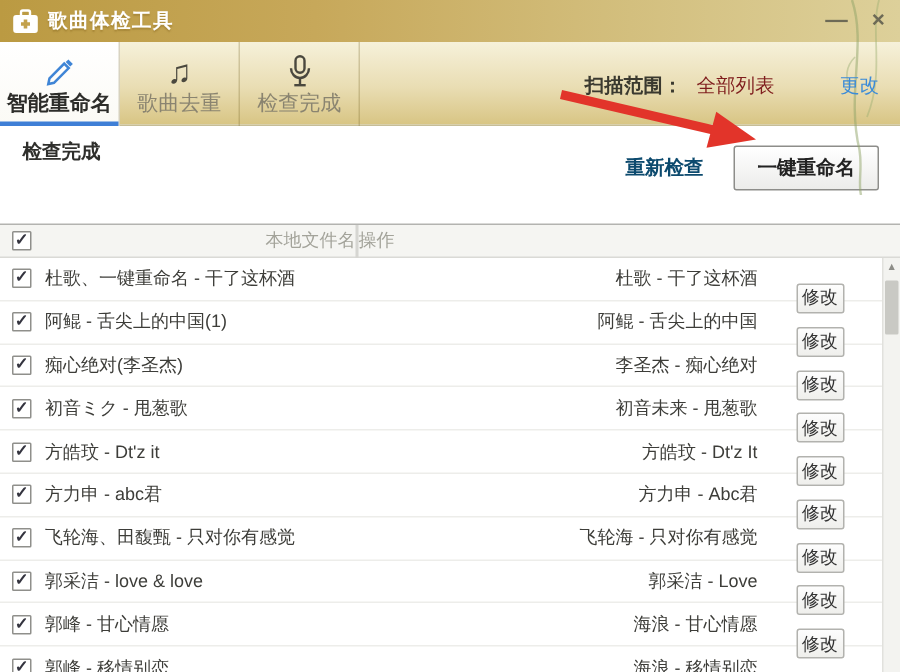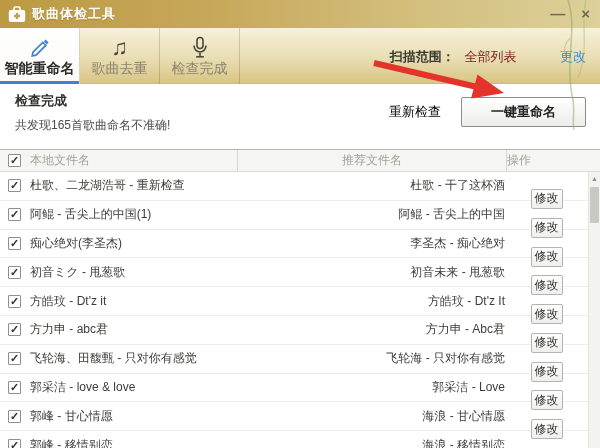--- a/index.html
+++ b/index.html
@@ -47,34 +47,34 @@
   .scan-value{ color:#7f1d1d; margin:0 8px 0 6px; }
   .scan-change{ color:#3b8bd8; cursor:pointer;margin-left:32px; }
   
   .status{
     height:66px; background:#fff; border-bottom:1px solid #b3b3b0;
     position:relative; padding:8px 0 0 15px; z-index:2;
   }
   .status-title{ font-size:13px; font-weight:bold; color:#2f2f2c; }
   .status-detail{ font-size:12px; color:#4c4c48; margin-top:7px; }
   .status-actions{ position:absolute; right:14px; top:13px; display:flex; align-items:center; }
-  .recheck-link{ color:#000000; font-size:13px; font-weight:normal; cursor:pointer; }
+  .recheck-link{ color:#0c4a6e; font-size:13px; font-weight:bold; cursor:pointer; }
   .rename-btn{
-    margin-left:20px; padding:5px 29px; font-size:13px; font-weight:bold; color:#222;
+    margin-left:20px; padding:5px 15px; font-size:13px; font-weight:bold; color:#222;
     background:linear-gradient(#ffffff,#ececeа); background:linear-gradient(#ffffff,#ececea);
     border:1px solid #8d8d8a; border-radius:2px; cursor:pointer;
     font-family:"Liberation Sans", sans-serif;
   }
   
   .thead{
     height:22px; background:#f5f5f2; border-bottom:1px solid #dadad6;
     display:flex; align-items:center; font-size:12px; color:#a3a39a;
   }
   .col-check{ width:30px; display:flex; align-items:center; padding-left:8px; }
-  .col-local{ width:207px; text-align:left; }
+  .col-local{ width:207px; text-align:right; }
   .col-suggested{ width:268px; text-align:center; }
   .col-action{ flex:1; text-align:left; }
   .hdiv{ width:1px; height:22px; background:#d6d6d2; }
   .thead .col-local,.thead .col-suggested{ position:relative; }
   .tbody{ position:relative; height:288px; }
   .rows{ padding-right:12px; }
   .row{
     height:28.8px; display:flex; align-items:center; border-bottom:1px solid #ededea;
     font-size:12px; color:#3d3d39;
   }
@@ -159,50 +159,48 @@
   </div>
 
   <div class="scanscope">
     <span class="scan-label">扫描范围：</span>
     <span class="scan-value">全部列表</span>
     <span class="scan-change">更改</span>
   </div>
 
   <div class="status">
     <div class="status-title">检查完成</div>
-    <div class="status-detail">共发现165首歌曲命名不准确!</div>
     <div class="status-actions">
       <span class="recheck-link">重新检查</span>
       <button class="rename-btn">一键重命名</button>
     </div>
   </div>
 
   <div class="thead">
     <div class="col-check">
       <span class="checkbox">
           <span>✓</span>
         </span>
     </div>
     <div class="col-local">本地文件名</div>
     <div class="hdiv"></div>
-    <div class="col-suggested">推荐文件名</div>
     <div class="hdiv"></div>
     <div class="col-action">操作</div>
   </div>
 
   <div class="tbody">
     <div class="rows">
 
       <div class="row">
         <div class="col-check">
             <span class="checkbox">
               <span>✓</span>
             </span>
           </div>
-        <div class="cell-local">杜歌、二龙湖浩哥 - 重新检查</div>
+        <div class="cell-local">杜歌、一键重命名 - 干了这杯酒</div>
         <div class="cell-suggested">杜歌 - 干了这杯酒</div>
         <div class="cell-action">
             <button class="edit-btn">修改</button>
           </div>
       </div>
 
       <div class="row">
         <div class="col-check">
             <span class="checkbox">
               <span>✓</span>

